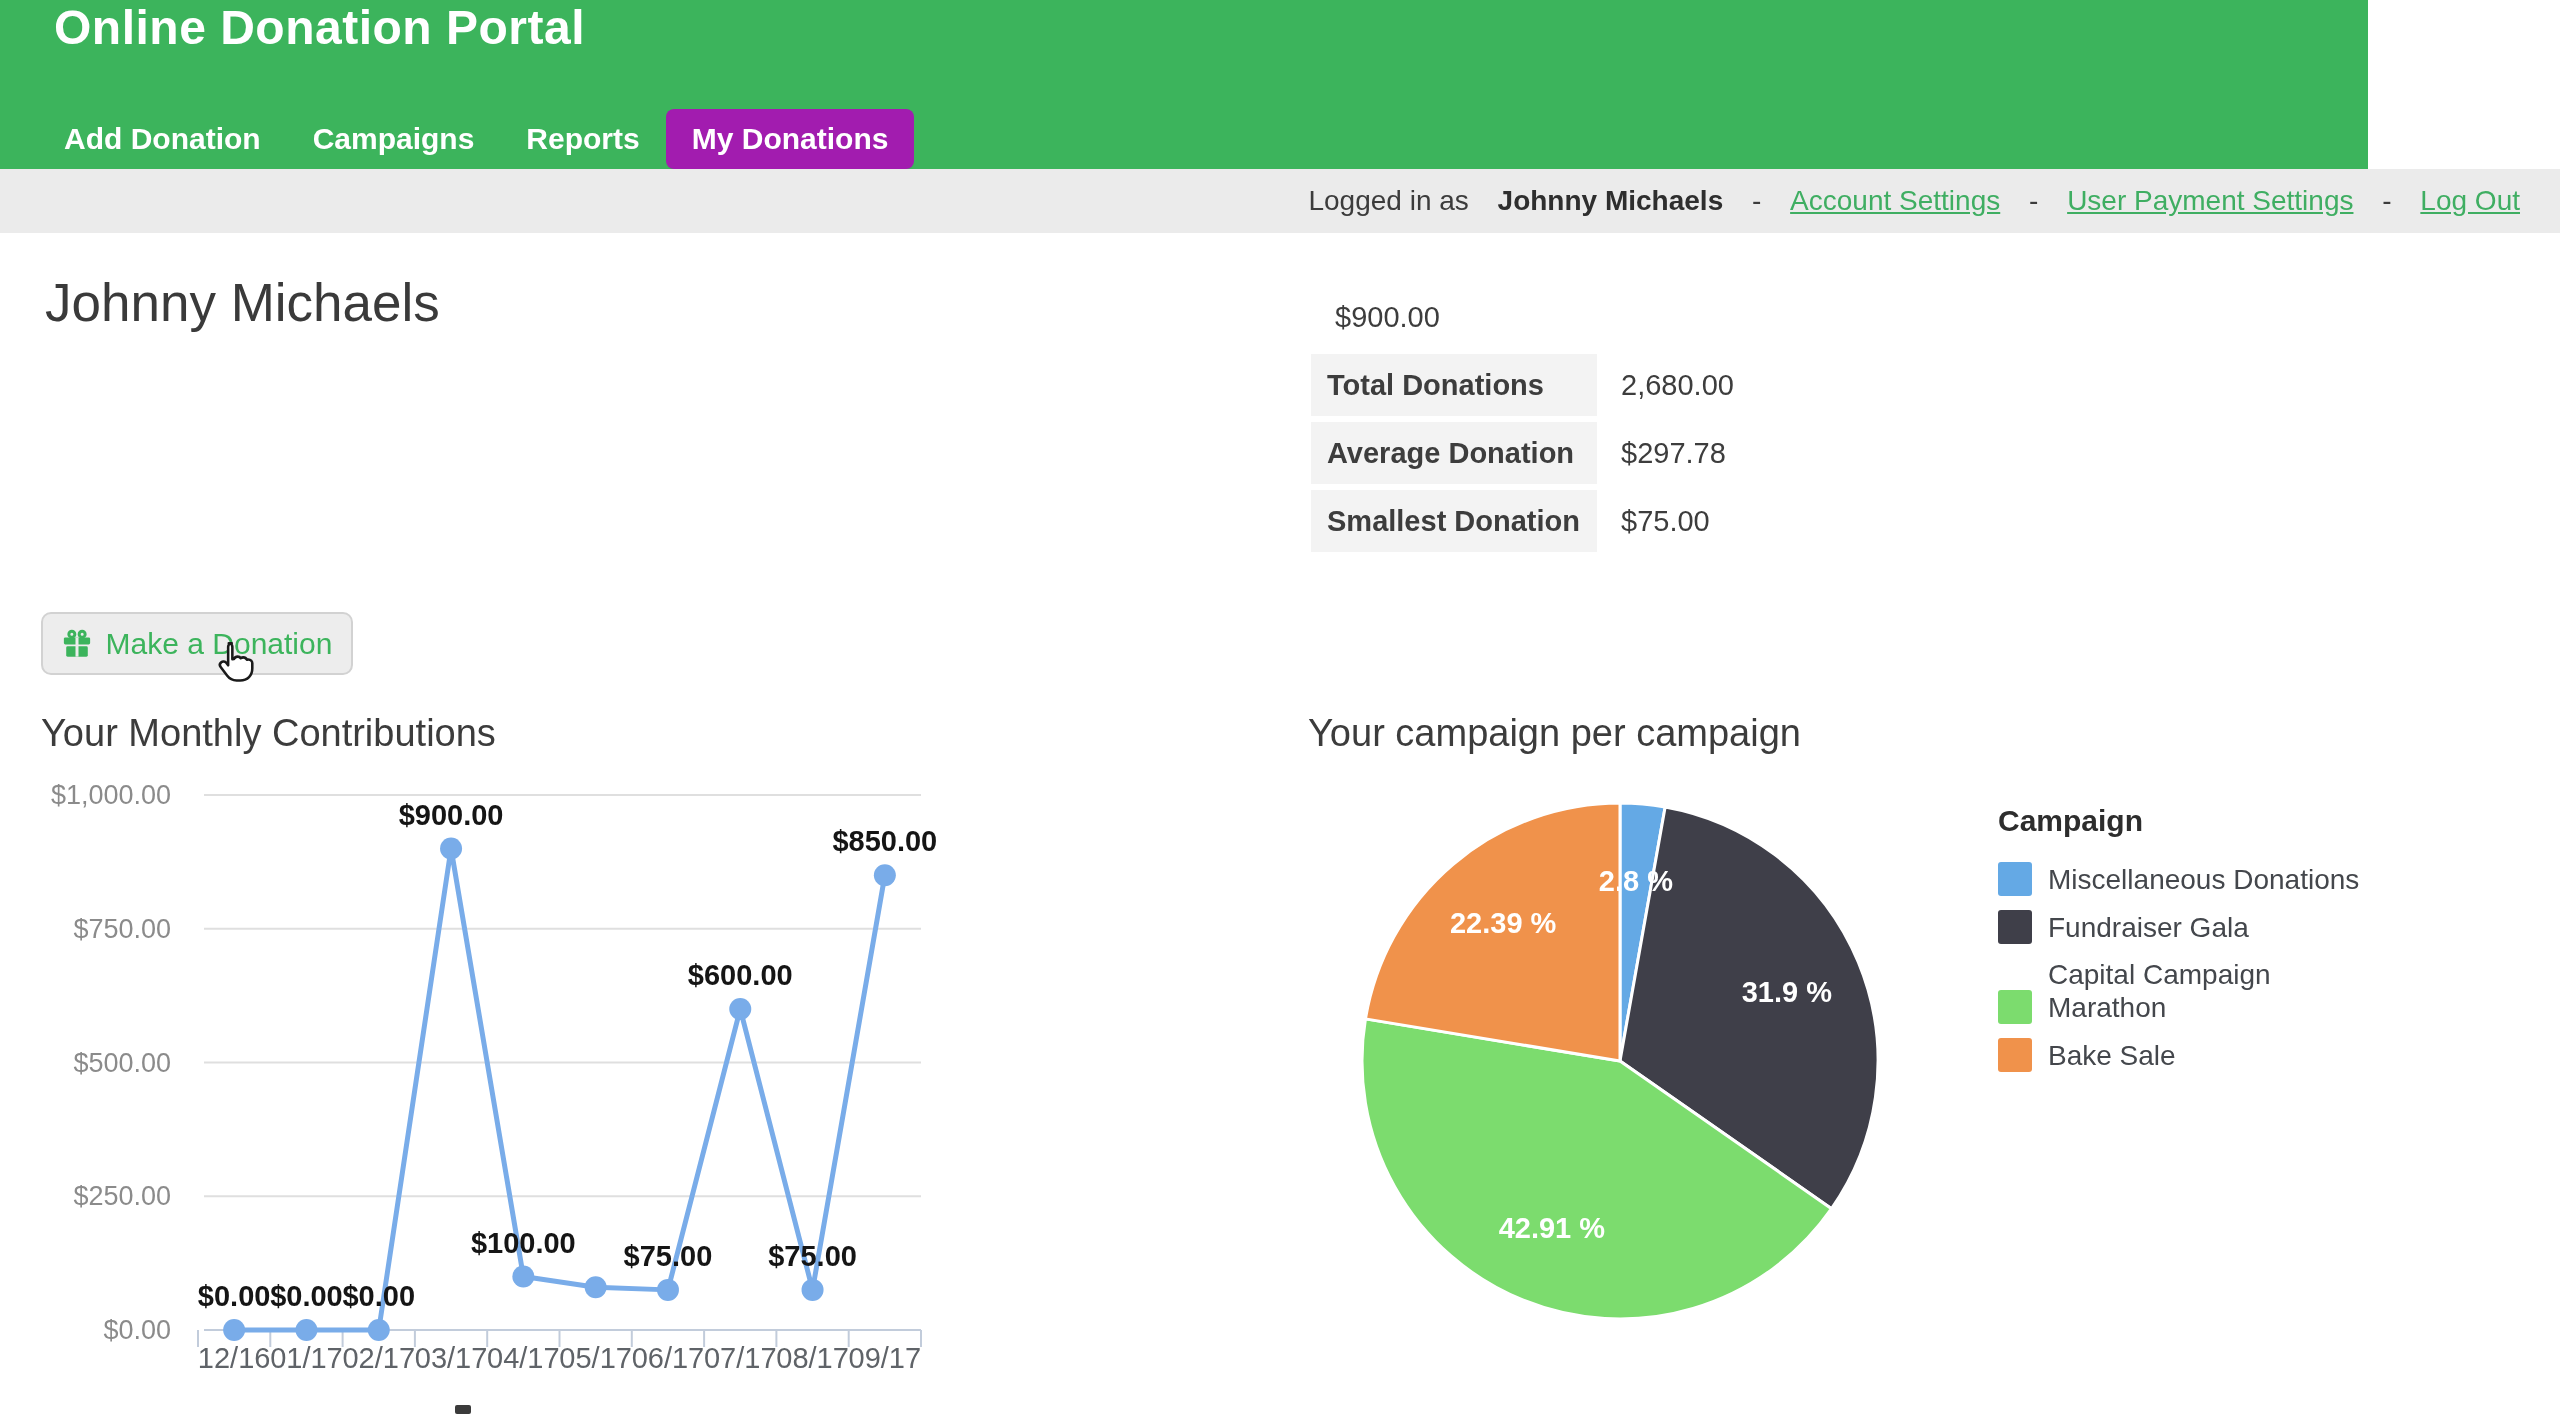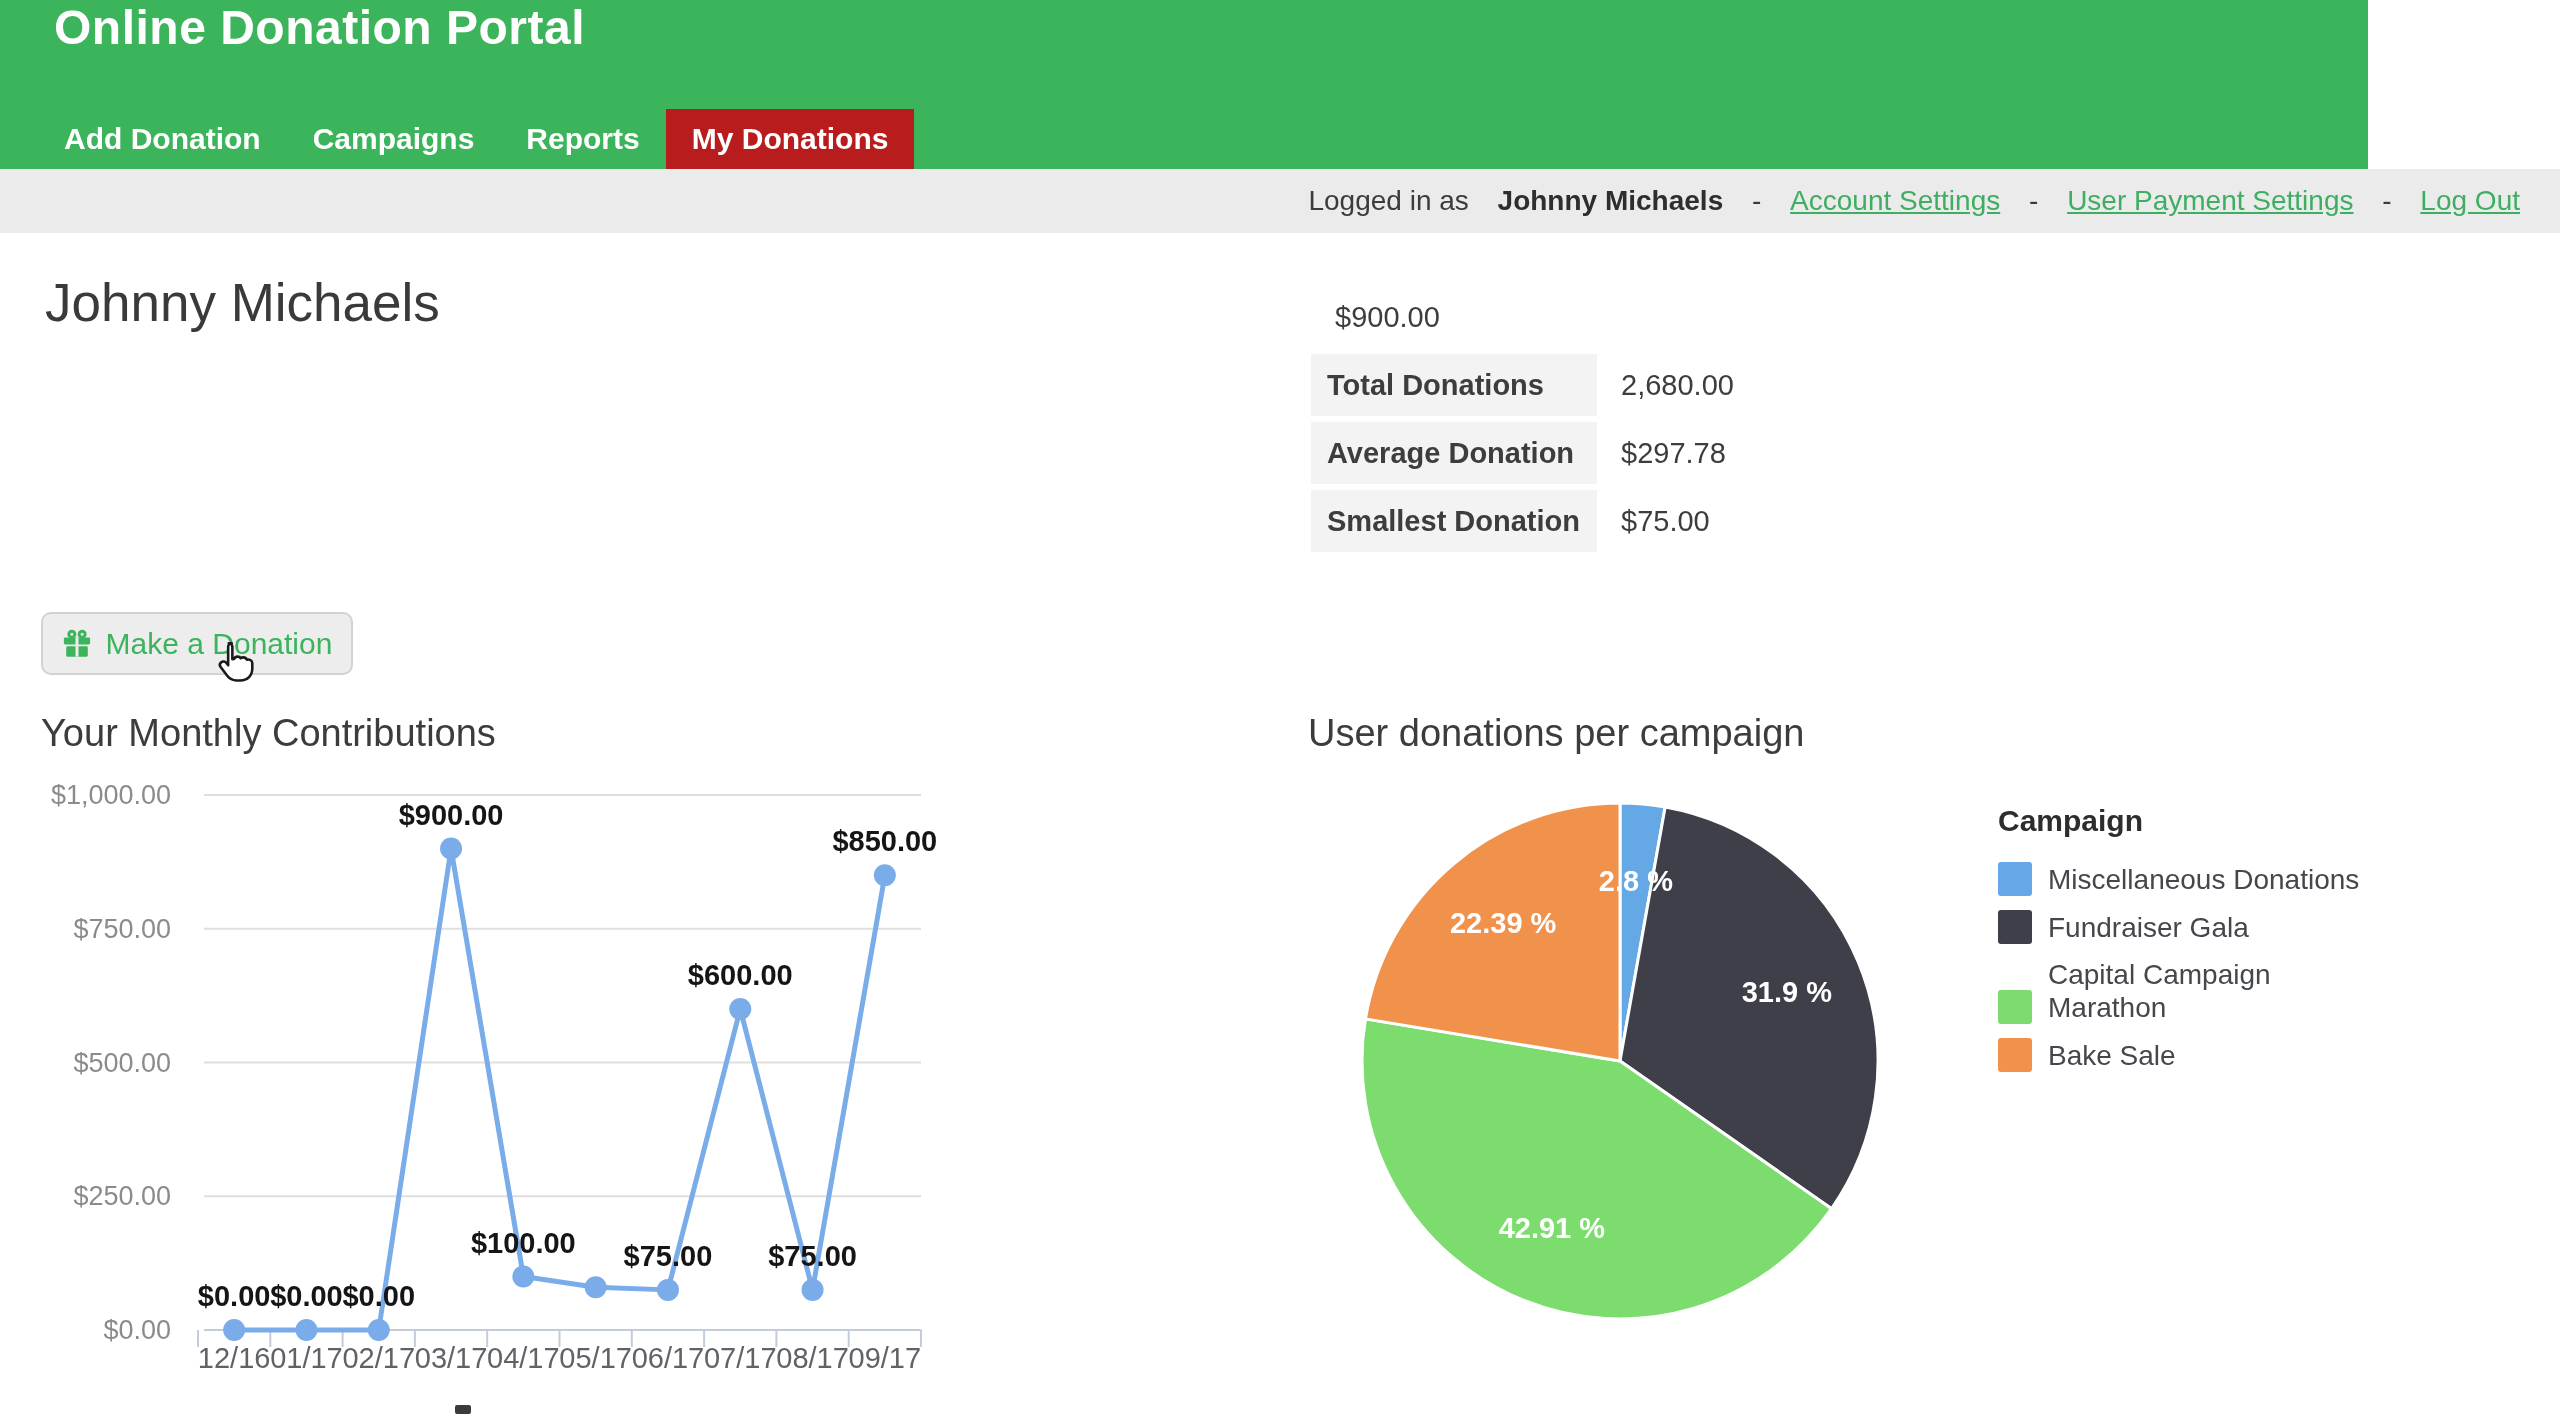--- a/index.html
+++ b/index.html
@@ -4,21 +4,21 @@
 <style>
   html,body{margin:0;padding:0;background:#fff;}
   #app{position:relative;width:2560px;height:1414px;overflow:hidden;
        font-family:"Liberation Sans",sans-serif;color:#3a3a3a;background:#fff;}
 
   
   .header{position:absolute;left:0;top:0;width:2368px;height:169px;background:#3cb45c;}
   .app-title{position:absolute;left:54px;top:0px;font-size:48px;font-weight:700;color:#fff;letter-spacing:.5px;}
   .nav{position:absolute;left:38px;bottom:0;display:flex;align-items:flex-end;}
   .nav-item{padding:13px 26px;font-size:30px;font-weight:700;color:#fff;cursor:pointer;border-radius:8px 8px 0 0;}
-  .nav-item.active{background:#b91c1c;border-radius:0;text-align:right;}
+  .nav-item.active{background:#a21caf;border-radius:8px;text-align:right;}
 
   
   .userbar{position:absolute;left:0;top:169px;width:2560px;height:64px;background:#ebebeb;
            display:flex;align-items:center;justify-content:flex-end;padding-right:40px;box-sizing:border-box;
            font-size:28px;color:#3c3c3c;white-space:pre;gap:21px;}
   .userbar b{color:#2e2e2e;}
   .userbar a{color:#3fae62;text-decoration:underline;cursor:pointer;}
 
   
   .page-title{position:absolute;left:45px;top:272px;font-size:53px;font-weight:400;color:#3a3a3a;}
@@ -97,21 +97,21 @@
       <rect x="14.4" y="9" width="3.2" height="20.5" fill="#ededed"></rect>
     </svg>
     <span>Make a Donation</span>
   </div>
 
   <svg class="cursor" viewBox="0 0 32 32">
     <path d="M12.5 3.5c1.4 0 2.4 1.1 2.4 2.4v8.3l1.1-.2c.4-.9 1.3-1.6 2.4-1.6.9 0 1.7.4 2.1 1.1.5-.4 1.1-.6 1.7-.6 1.1 0 2 .7 2.4 1.6.3-.1.7-.2 1-.2 1.5 0 2.6 1.2 2.6 2.6v3.3c0 4.8-3.1 8.1-8.1 8.1h-2.4c-2.8 0-4.7-1.1-6.2-3.1l-4.4-5.8c-.8-1.1-.6-2.5.4-3.3 1-.8 2.5-.6 3.3.4l1.3 1.7V5.9c0-1.3 1-2.4 2.4-2.4z" fill="#ffffff" stroke="#1a1a1a" stroke-width="1.7" stroke-linejoin="round"></path>
   </svg>
 
   <div class="section-heading" id="line-heading">Your Monthly Contributions</div>
-  <div class="section-heading" id="pie-heading">User donations per campaign</div>
+  <div class="section-heading" id="pie-heading">Your campaign per campaign</div>
 
   <svg class="chart" style="left:30px;top:760px;" width="930" height="654" viewBox="30 760 930 654">
       <line x1="204" y1="1330" x2="921" y2="1330" stroke="#c2ccdb" stroke-width="2"></line>
       <text x="171" y="1339" text-anchor="end" fill="#8b8b8b" font-size="27">$0.00</text>
       <line x1="204" y1="1196.25" x2="921" y2="1196.25" stroke="#dfdfdf" stroke-width="2"></line>
       <text x="171" y="1205.25" text-anchor="end" fill="#8b8b8b" font-size="27">$250.00</text>
       <line x1="204" y1="1062.5" x2="921" y2="1062.5" stroke="#dfdfdf" stroke-width="2"></line>
       <text x="171" y="1071.5" text-anchor="end" fill="#8b8b8b" font-size="27">$500.00</text>
       <line x1="204" y1="928.75" x2="921" y2="928.75" stroke="#dfdfdf" stroke-width="2"></line>
       <text x="171" y="937.75" text-anchor="end" fill="#8b8b8b" font-size="27">$750.00</text>

